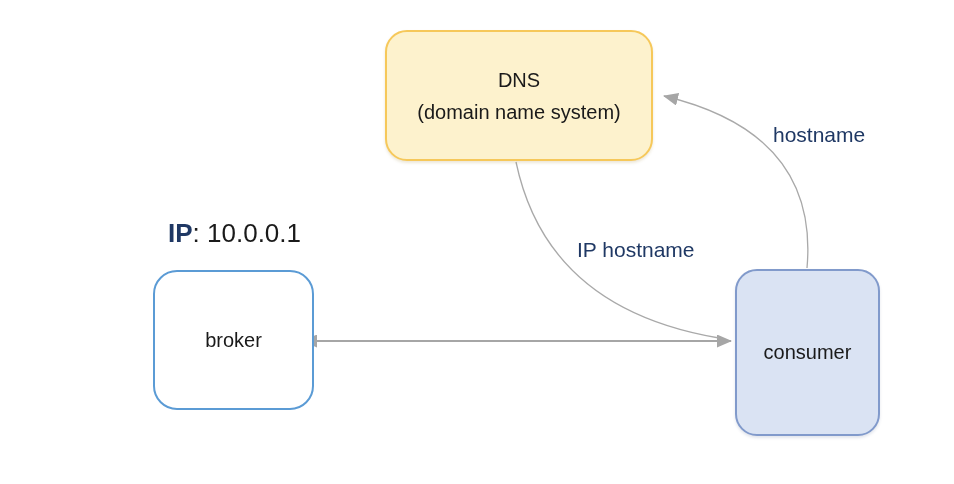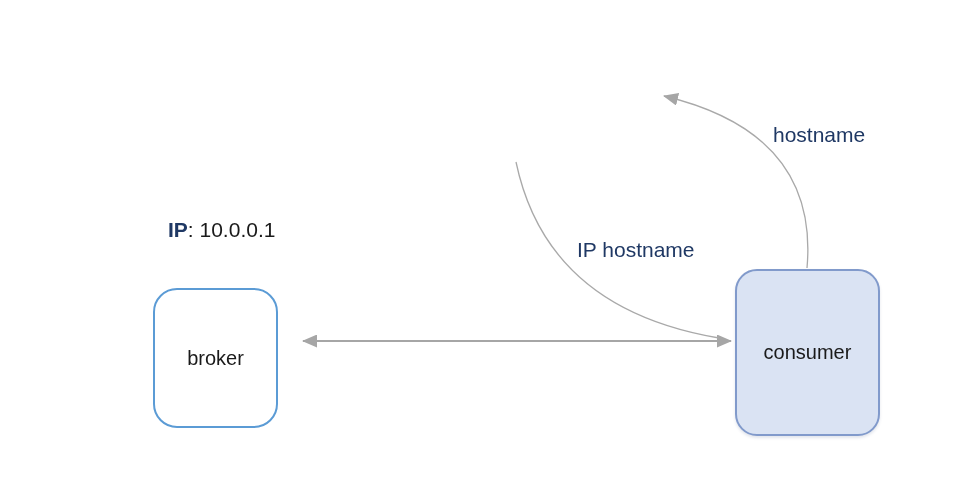--- a/index.html
+++ b/index.html
@@ -30,37 +30,36 @@
     left: 385px; top: 30px;
     width: 268px; height: 131px;
     border: 2.5px solid;
     border-radius: 22px;
     font-size: 20px;
     line-height: 1.6;
     box-shadow: 0 2px 3px rgba(150, 120, 40, 0.18);
   }
   .node-broker {
     left: 153px; top: 270px;
-    width: 125px; height: 140px;
+    width: 161px; height: 140px;
     border: 2px solid;
     border-radius: 24px;
     font-size: 20px;
-    margin-top: 18px;
   }
   .node-consumer {
     left: 735px; top: 269px;
     width: 145px; height: 167px;
     border: 2px solid;
     border-radius: 22px;
     font-size: 20px;
     box-shadow: 0 2px 3px rgba(60, 80, 130, 0.15);
   }
   .anno {
     position: absolute;
-    font-size: 21px;
+    font-size: 26px;
     color: #1a1a1a;
     white-space: nowrap;
   }
   .anno .key { font-weight: bold; }
   .anno-ip { left: 168px; top: 218px; }
   .anno-hostname { left: 38px; top: 435px; }
   .edge-label {
     position: absolute;
     font-size: 21px;
     white-space: nowrap;
@@ -80,20 +79,24 @@
       </marker>
     </defs>
 
     <line x1="303" y1="341" x2="731" y2="341" fill="none" stroke-width="2.2" marker-start="url(#arrowhead)" marker-end="url(#arrowhead)" style="stroke: rgb(166, 166, 166);"></line>
 
     <path d="M 807 268 Q 819 133 664 96" fill="none" stroke-width="1.3" marker-end="url(#arrowhead)" style="stroke: rgb(169, 169, 169);"></path>
 
     <path d="M 516 162 Q 547 309 719 338" fill="none" stroke-width="1.3" style="stroke: rgb(169, 169, 169);"></path>
   </svg>
 
+  <div class="node node-dns" style="background-color: rgb(253, 242, 205); border-color: rgb(246, 200, 90);">
+    <div>DNS</div>
+    <div>(domain name system)</div>
+  </div>
 
   <div class="node node-broker" style="background-color: rgb(255, 255, 255); border-color: rgb(91, 155, 213);">
     <div>broker</div>
   </div>
 
   <div class="node node-consumer" style="background-color: rgb(218, 227, 243); border-color: rgb(129, 154, 203);">
     <div>consumer</div>
   </div>
 
   <div class="anno anno-ip">

